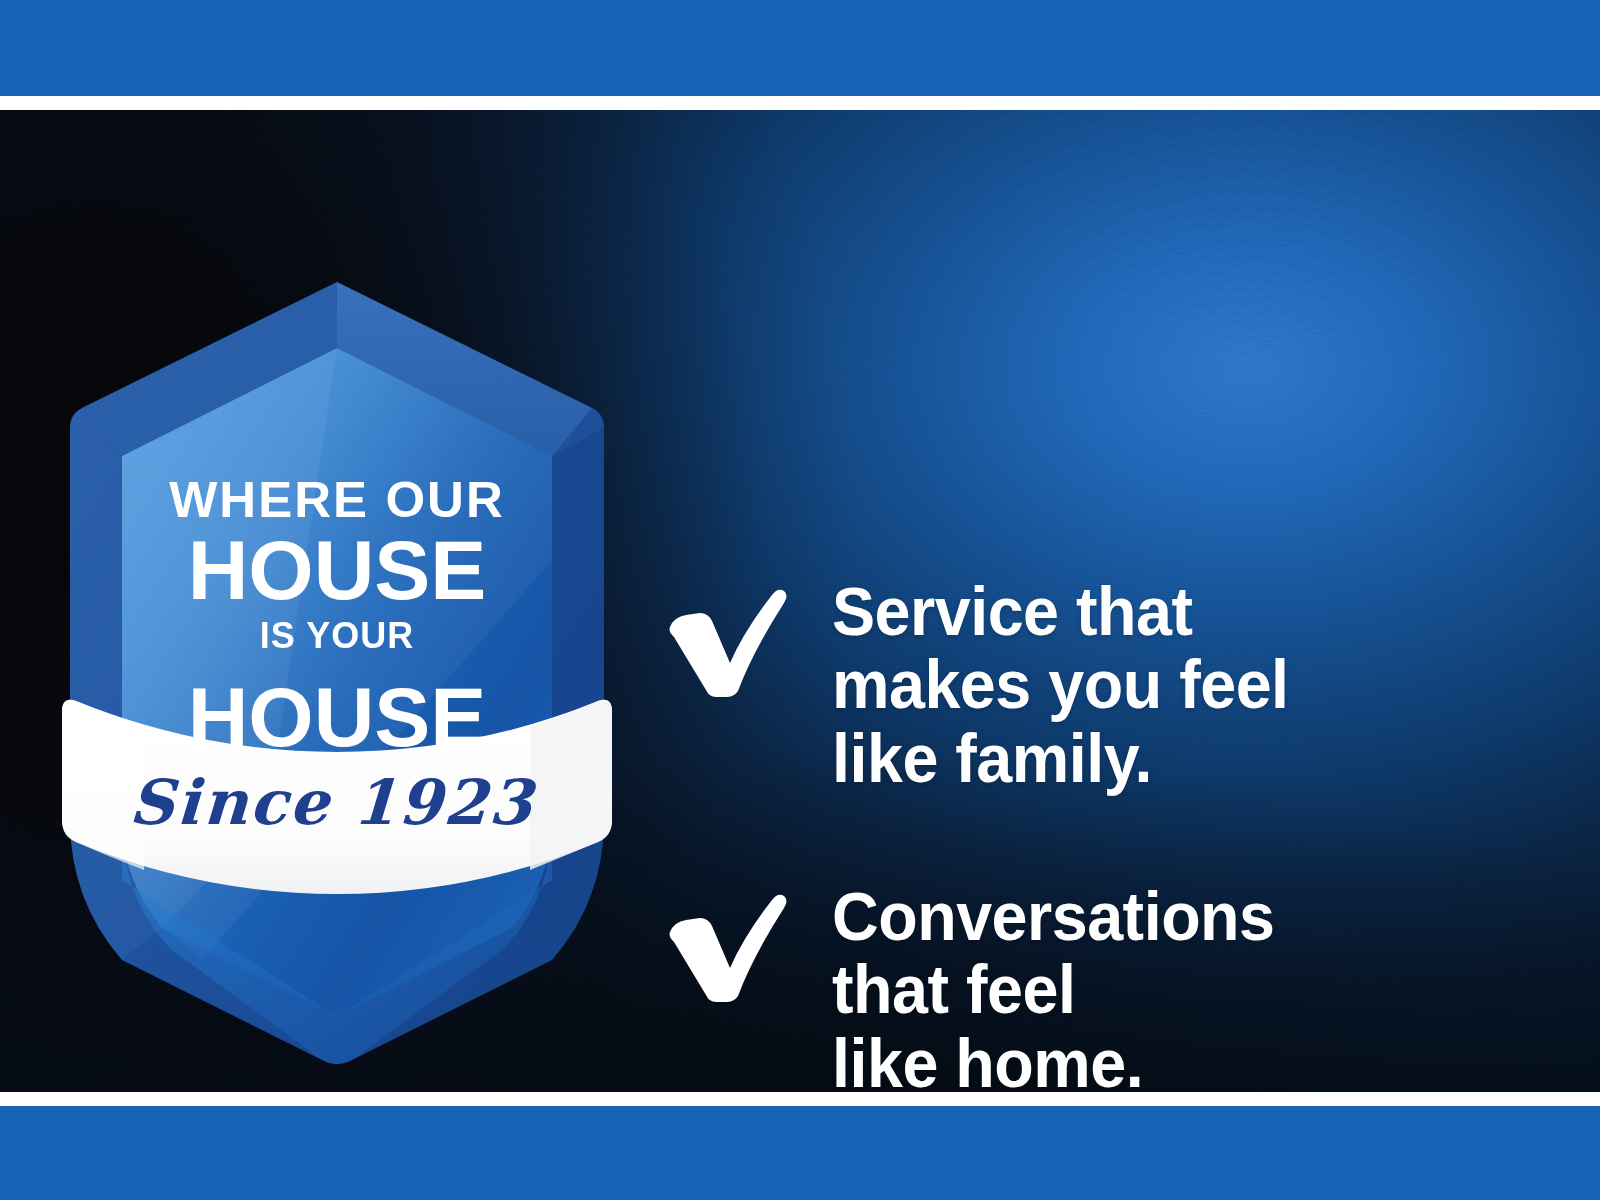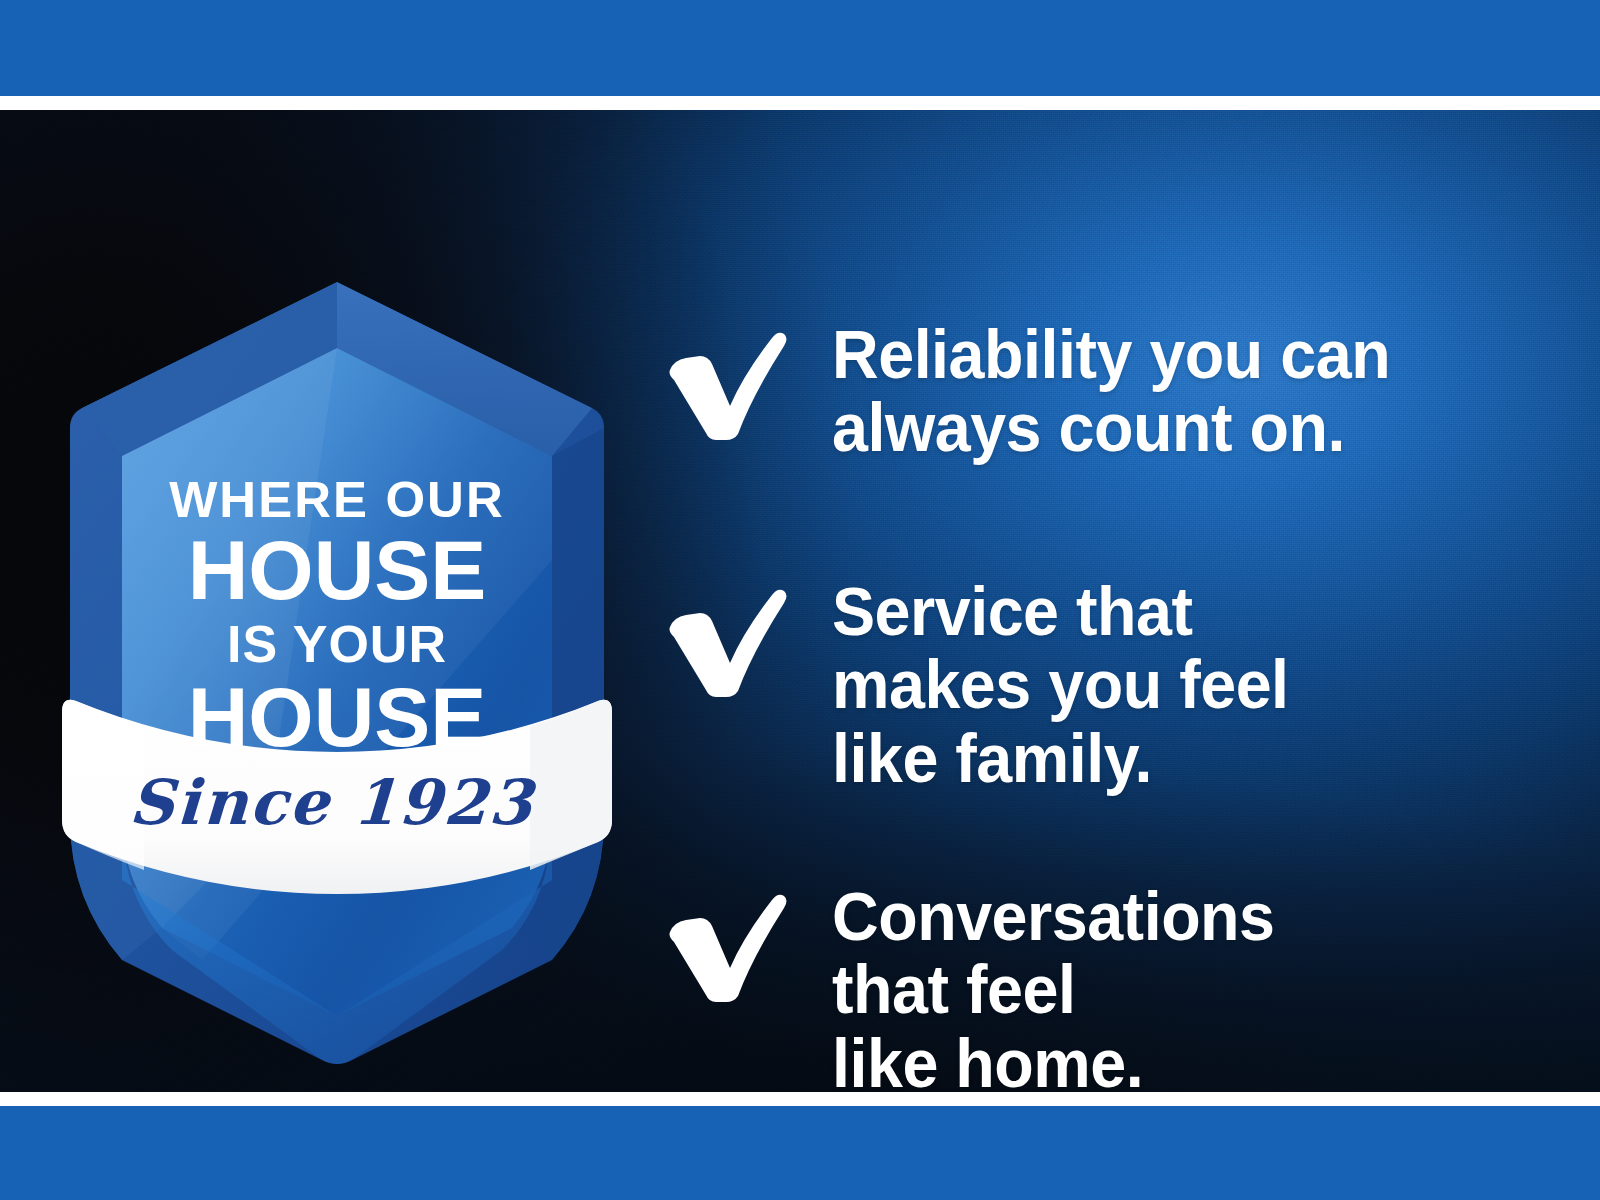--- a/index.html
+++ b/index.html
@@ -128,21 +128,21 @@
     font-size: 50px; letter-spacing: 2px; line-height: 1;
     transform: scaleX(1.02);
   }
   .ln-house1 {
     position: absolute; left: 0; top: 268px; width: 570px;
     font-size: 84px; letter-spacing: 0px; line-height: 1;
     transform: scaleX(1.0);
   }
   .ln-isyour {
     position: absolute; left: 0; top: 358px; width: 570px;
-    font-size: 52px; letter-spacing: 1px; line-height: 1;
+    font-size: 36px; letter-spacing: 1px; line-height: 1;
   }
   .ln-house2 {
     position: absolute; left: 0; top: 415px; width: 570px;
     font-size: 84px; letter-spacing: 0px; line-height: 1;
   }
   .ln-since {
     position: absolute; left: 0; top: 512px; width: 570px;
     color: #1f3f8f;
     font-family: "DejaVu Serif", serif;
     font-style: italic;
@@ -324,42 +324,20 @@
         <div class="ln-where">WHERE OUR</div>
         <div class="ln-house1">HOUSE</div>
         <div class="ln-isyour">IS YOUR</div>
         <div class="ln-house2">HOUSE</div>
         <div class="ln-since">Since 1923</div>
       </div>
     </div>
 
     <div class="bullets">
 
-      <div class="bullet bullet-1">
-        <span class="check">
-          <svg viewBox="0 0 130 118" xmlns="http://www.w3.org/2000/svg">
-            <path d="M 10 48
-                     Q 14 38 26 36
-                     L 40 34
-                     Q 48 34 52 42
-                     L 70 84
-                     Q 84 52 112 16
-                     Q 118 8 124 12
-                     Q 129 16 124 24
-                     Q 92 74 78 112
-                     Q 74 118 66 118
-                     L 56 118
-                     Q 49 118 46 111
-                     L 14 58
-                     Q 8 52 10 48 Z" fill="#ffffff"></path>
-          </svg>
-        </span>
-        <span class="btext">Reliability you can
-always count on.</span>
-      </div>
 
       <div class="bullet bullet-2">
         <span class="check">
           <svg viewBox="0 0 130 118" xmlns="http://www.w3.org/2000/svg">
             <path d="M 10 48
                      Q 14 38 26 36
                      L 40 34
                      Q 48 34 52 42
                      L 70 84
                      Q 84 52 112 16

